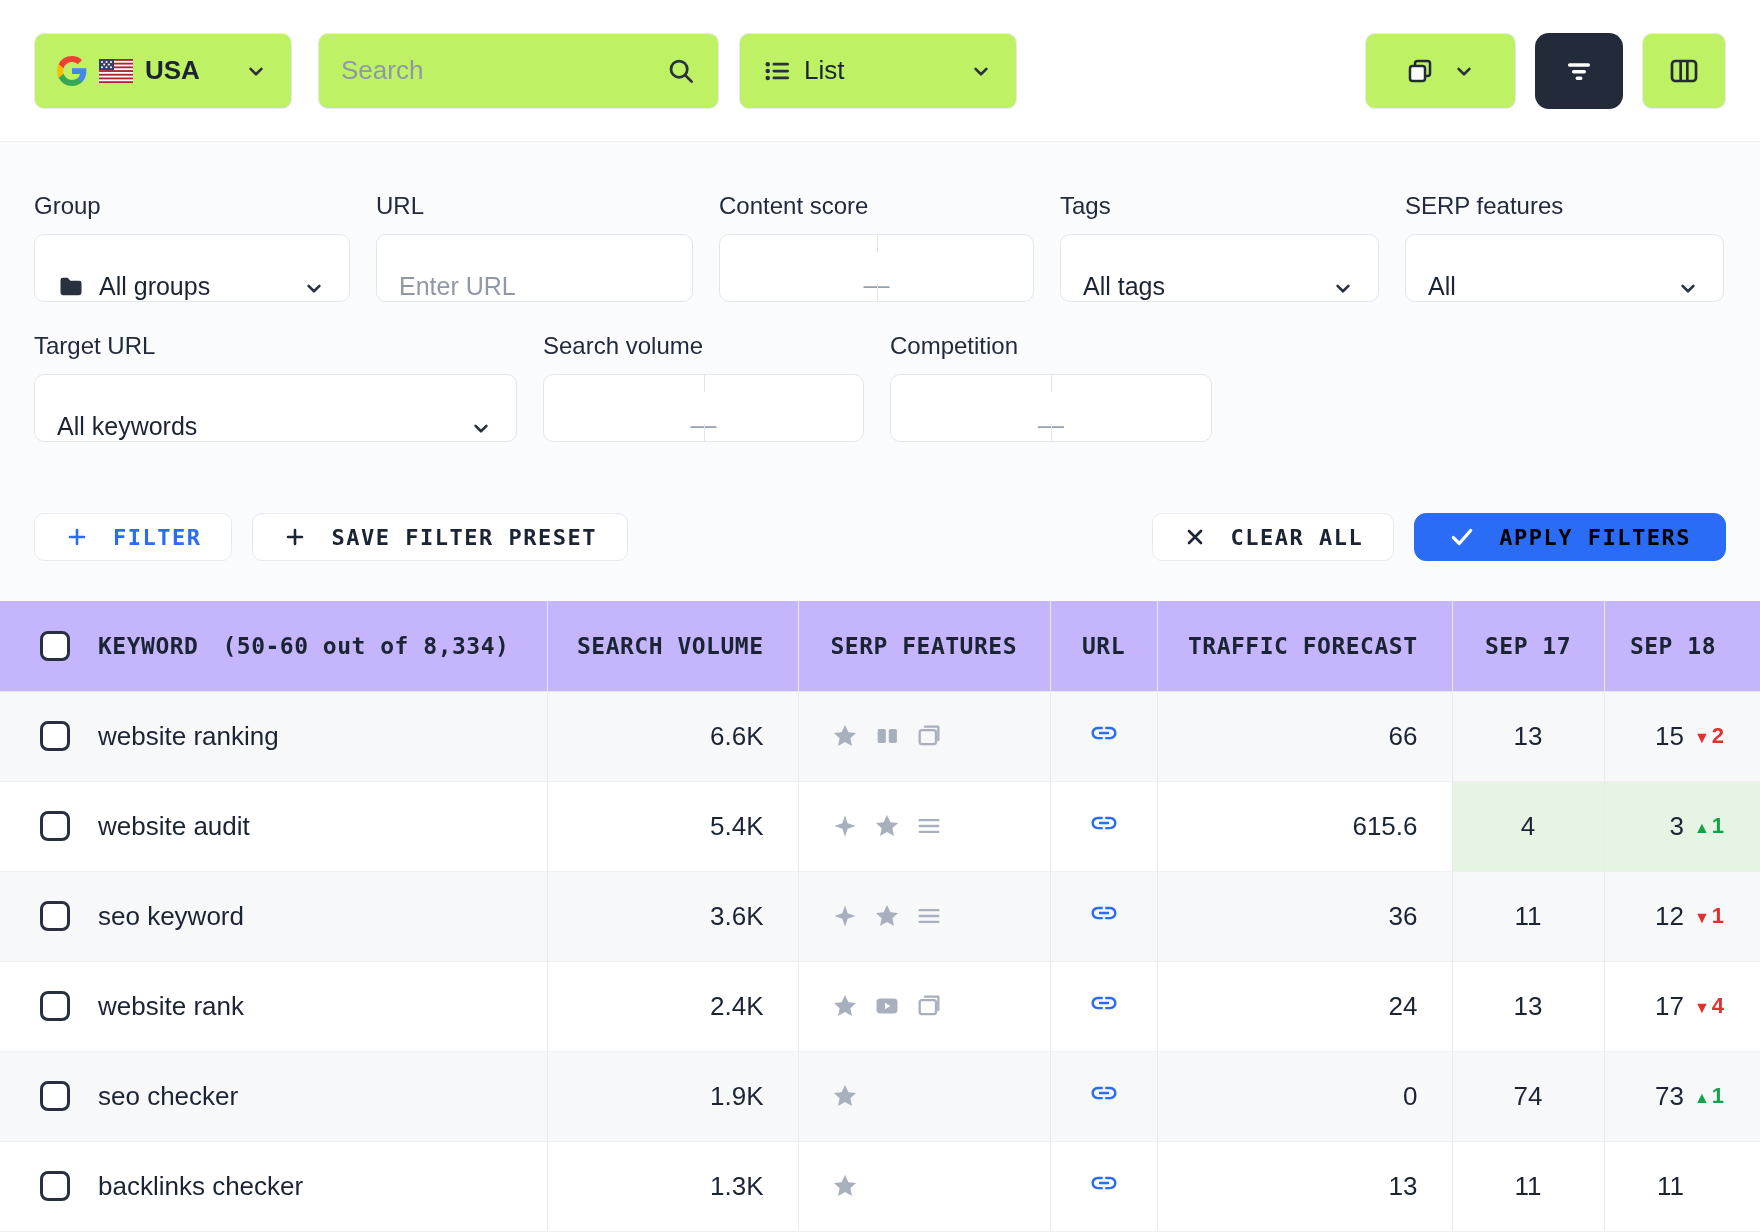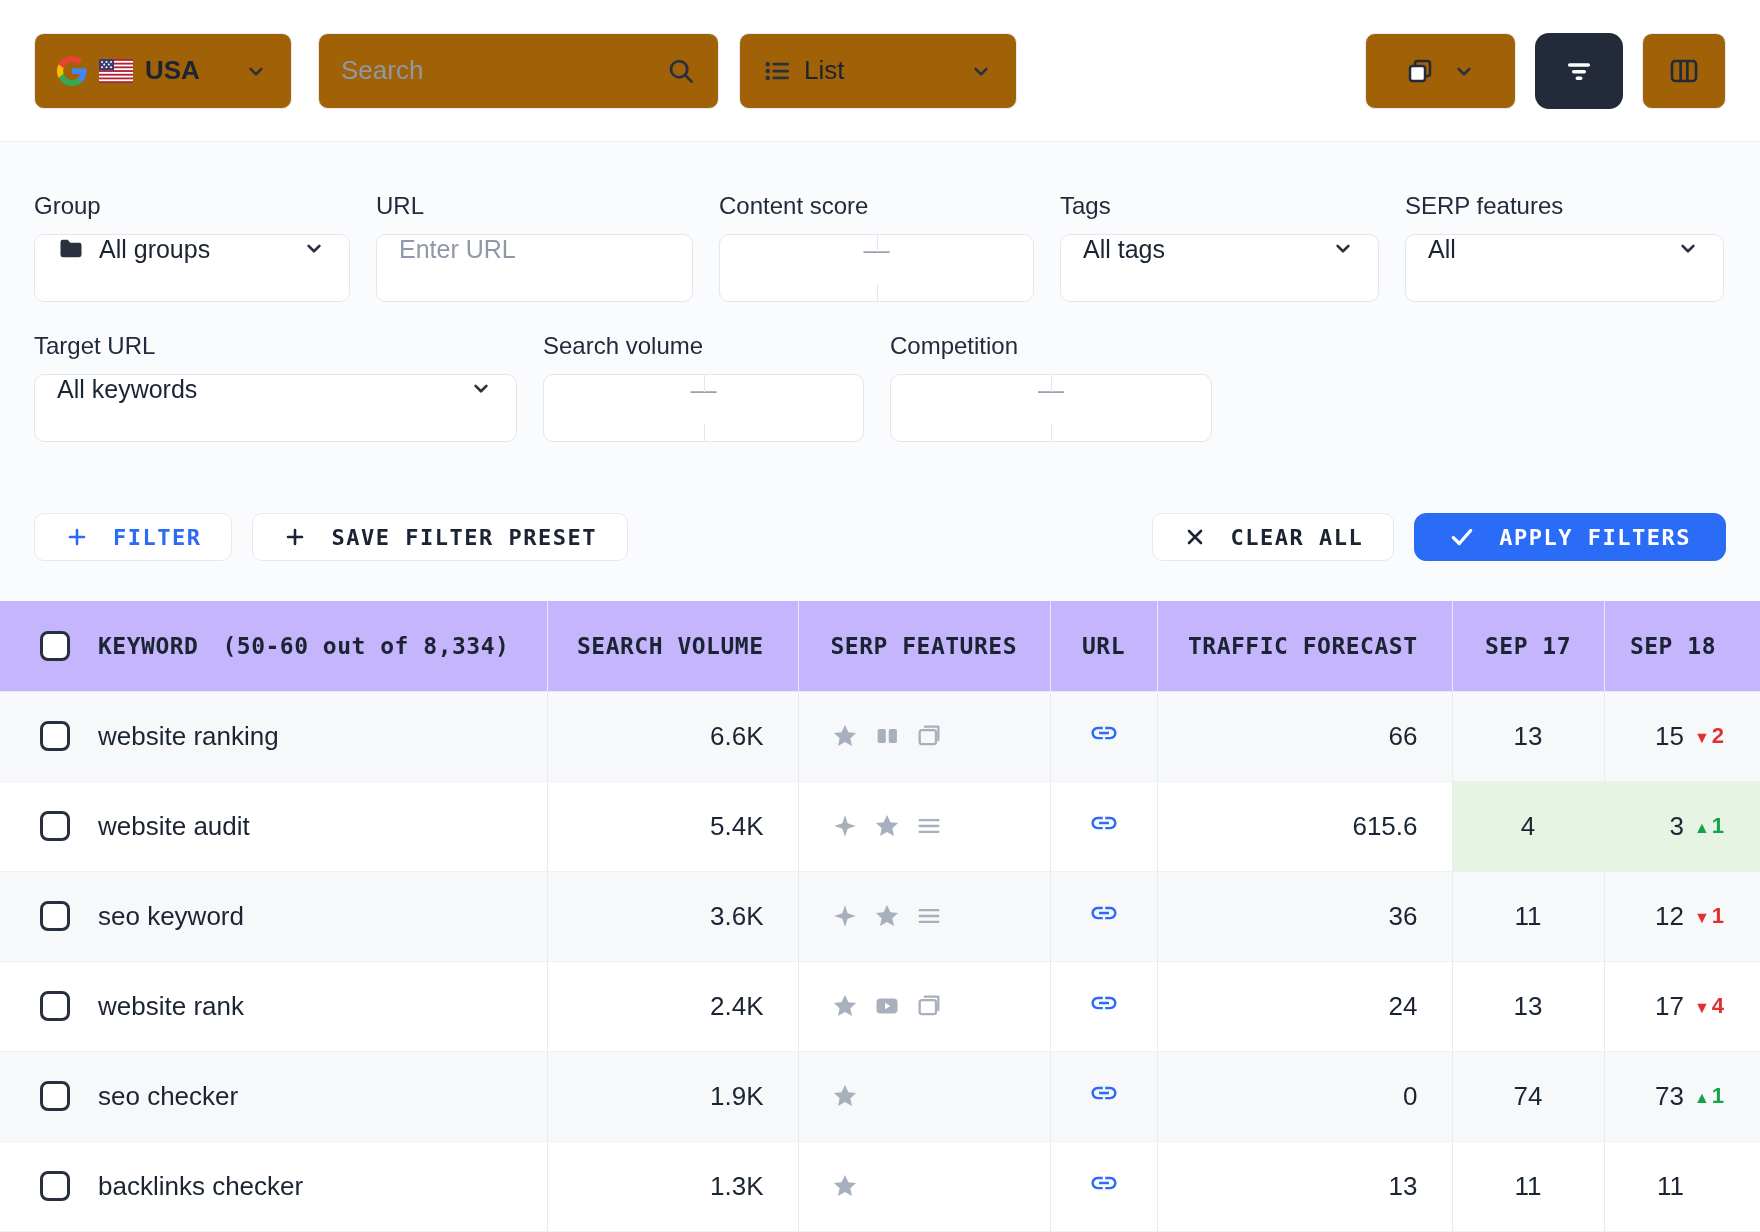--- a/index.html
+++ b/index.html
@@ -2,21 +2,21 @@
 <html><head>
 <meta charset="utf-8">
 <style>
   * { box-sizing: border-box; margin: 0; padding: 0; }
   html,body { width:1760px; height:1232px; overflow:hidden; background:#ffffff;
     font-family:"Liberation Sans", sans-serif; color:#1a2433; }
 
   
   .topbar { height:142px; display:flex; align-items:center; padding:0 34px;
             background:#fff; border-bottom:1px solid #edeff2; }
-  .ctl { display:flex; align-items:center; gap:12px; height:76px; background:#a16207;
+  .ctl { display:flex; align-items:center; gap:12px; height:76px; background:#bef264;
          border:1px solid #e7e9ee; border-radius:10px; padding:0 22px;
          font-size:26px; font-weight:500; color:#1a2433; cursor:pointer; }
   .region { width:258px; }
   .searchbox { width:401px; margin-left:26px; cursor:text;gap:34px; }
   .searchbox input { flex:1; min-width:0; border:0; outline:0; background:transparent;
                      font:inherit; font-weight:400; color:#1a2433; }
   .searchbox input::placeholder { color:#8f98a8; }
   .viewsel { width:278px; margin-left:20px; }
   .tb-right { margin-left:auto; display:flex; align-items:center; gap:19px; }
   .copybtn { width:151px; justify-content:center; gap:16px; }
@@ -27,41 +27,41 @@
   .chev svg, .chev-s svg { width:26px; height:26px; }
   .icn { display:flex; align-items:center; }
 
   
   .filters { background:#fafbfc; padding:50px 34px 40px; }
   .f-row { display:flex; gap:26px; }
   .f-row1 { margin-bottom:30px; }
   .f-row2 { margin-bottom:71px; }
   .f-label { display:block; font-size:24px; color:#212b3b; height:30px; margin-bottom:12px; }
   .f-ctl { height:68px; border:1px solid #e3e6ec; border-radius:10px; background:#fff;
-           display:flex; align-items:flex-start; gap:14px; padding:0 22px;
+           display:flex; align-items:flex-end; gap:14px; padding:0 22px;
            font-size:25px; color:#1a2433; cursor:pointer; position:relative; }
   .f-ctl input { flex:1; min-width:0; border:0; outline:0; background:transparent; font:inherit; }
   .f-ctl input::placeholder { color:#8f98a8; }
   .w-group{width:316px} .w-url{width:317px} .w-cscore{width:315px}
   .w-tags{width:319px} .w-serpf{width:319px}
   .w-target{width:483px} .w-svol{width:321px} .w-comp{width:322px} .w-dyn{width:485px}
   .range { justify-content:center; color:#97a0af; cursor:text; }
   .range::before, .range::after { content:""; position:absolute; left:50%; width:1px; background:#e3e6ec; }
   .range::before { top:0; height:calc(50% - 16px); }
   .range::after { bottom:0; height:calc(50% - 16px); }
   .dash { font-size:26px; color:#97a0af; }
 
   .actions { display:flex; align-items:center; gap:20px; }
   .btn { height:48px; display:inline-flex; align-items:center; gap:24px; padding:0 30px;
          border:1px solid #e7e9ee; border-radius:10px; background:#fff;
          font-family:"DejaVu Sans Mono", monospace; font-size:22px; font-weight:700;
          letter-spacing:1.5px; color:#1a2433; cursor:pointer; }
   .btn-filter { color:#2b6cf6; }
   .push { margin-left:auto; }
-  .btn-apply { background:#2b6cf6; border-color:#2b6cf6; color:#ffffff; border-radius:12px; padding:0 34px; }
+  .btn-apply { background:#2b6cf6; border-color:#2b6cf6; color:#000000; border-radius:12px; padding:0 34px; }
 
   
   table { width:1760px; table-layout:fixed; border-collapse:collapse; background:#fff;
           font-size:26px; color:#1a2433; }
   thead th { height:90px; font-family:"DejaVu Sans Mono", monospace; font-size:23px;
              font-weight:700; letter-spacing:.5px; border-bottom:1px solid #e6e9ed;
              background:#c4b5fd; white-space:nowrap; }
   th:nth-child(n+2), td:nth-child(n+2) { border-left:1px solid #e9ecef; }
   tbody td { height:90px; border-top:1px solid #eef0f3; }
   tbody tr:last-child td { border-bottom:1px solid #eef0f3; }

